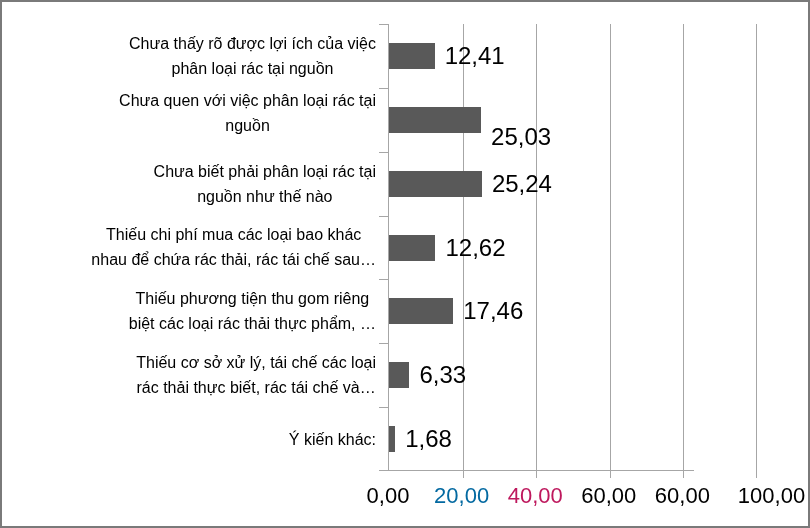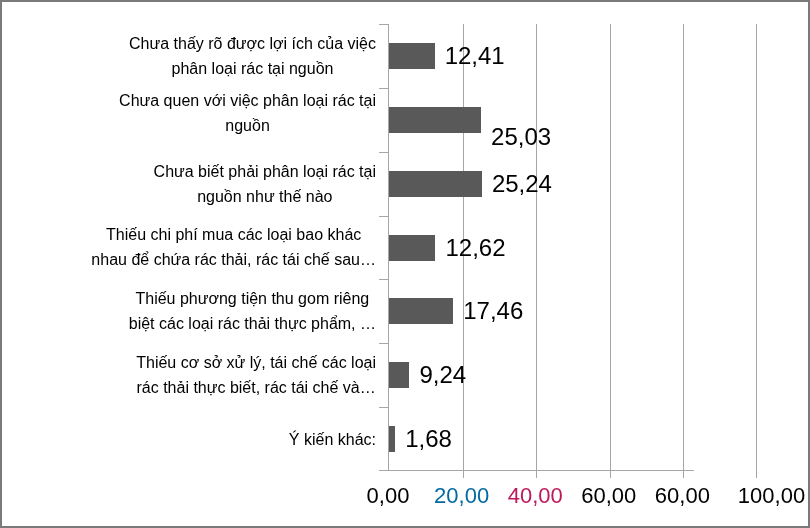--- a/index.html
+++ b/index.html
@@ -116,21 +116,21 @@
       <div class="value-label" style="left: 55.6688px; top: 31.9286px; color: rgb(0, 0, 0);">12,41</div>
       <div class="bar" style="top: 82.7857px; width: 92.1104px; background: rgb(89, 89, 89);"></div>
       <div class="value-label" style="left: 102.11px; top: 101px; color: rgb(0, 0, 0); margin-top: 12px;">25,03</div>
       <div class="bar" style="top: 146.643px; width: 92.8832px; background: rgb(89, 89, 89);"></div>
       <div class="value-label" style="left: 102.883px; top: 159.643px; color: rgb(0, 0, 0);">25,24</div>
       <div class="bar" style="top: 210.5px; width: 46.4416px; background: rgb(89, 89, 89);"></div>
       <div class="value-label" style="left: 56.4416px; top: 223.5px; color: rgb(0, 0, 0);">12,62</div>
       <div class="bar" style="top: 274.357px; width: 64.2528px; background: rgb(89, 89, 89);"></div>
       <div class="value-label" style="left: 74.2528px; top: 287.357px; color: rgb(0, 0, 0);">17,46</div>
       <div class="bar" style="top: 338.214px; width: 20.4976px; background: rgb(89, 89, 89);"></div>
-      <div class="value-label" style="left: 30.4976px; top: 351.214px; color: rgb(0, 0, 0);">9,24</div>
+      <div class="value-label" style="left: 30.4976px; top: 351.214px; color: rgb(0, 0, 0);">6,33</div>
       <div class="bar" style="top: 402.071px; width: 6.1824px; background: rgb(89, 89, 89);"></div>
       <div class="value-label" style="left: 16.1824px; top: 415.071px; color: rgb(0, 0, 0);">1,68</div>
     </div>
   <div id="cat-labels">
       <div class="cat-label" style="top: 22px; height: 63.8571px; color: rgb(0, 0, 0);">Chưa thấy rõ được lợi ích của việc
 phân loại rác tại nguồn</div>
       <div class="cat-label" style="top: 71px; height: 63.8571px; color: rgb(0, 0, 0); margin-top: 8px;">Chưa quen với việc phân loại rác tại
 nguồn</div>
       <div class="cat-label" style="top: 149.714px; height: 63.8571px; color: rgb(0, 0, 0);">Chưa biết phải phân loại rác tại
 nguồn như thế nào</div>

